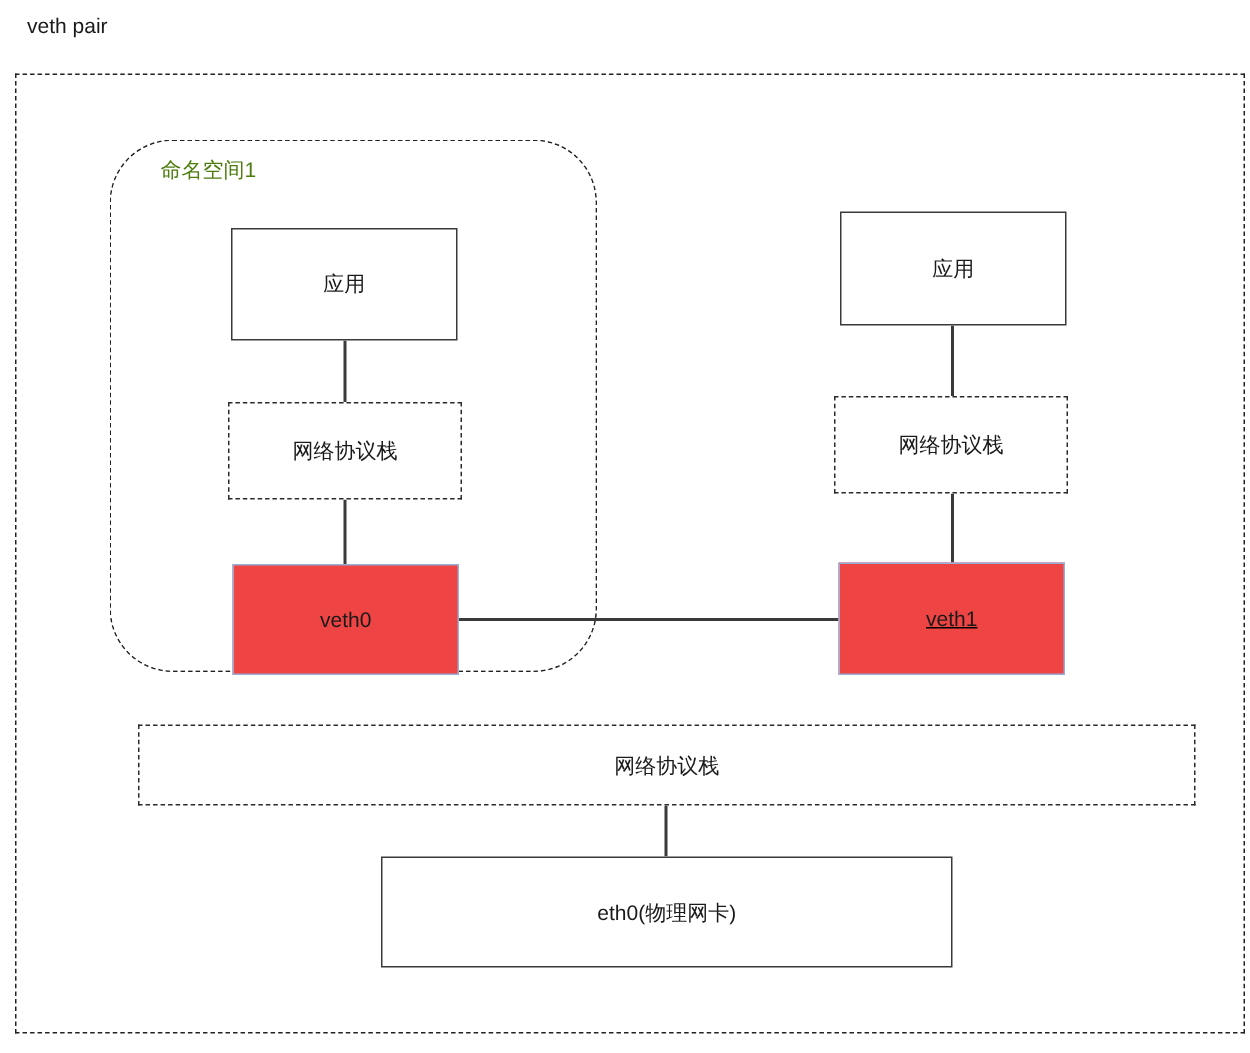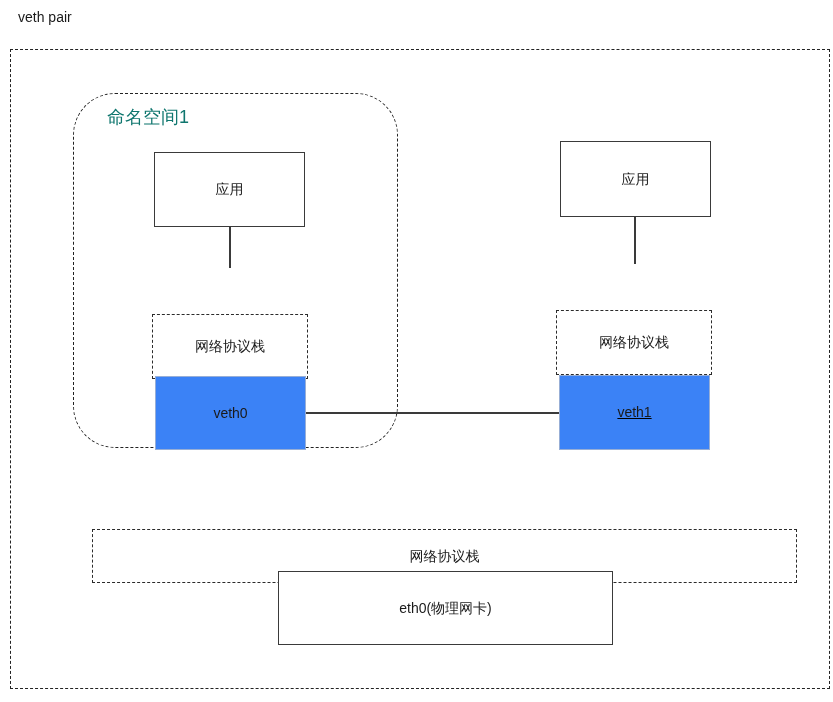--- a/index.html
+++ b/index.html
@@ -40,48 +40,48 @@
   .namespace {
     position: absolute;
     border: 1.5px dashed #222222;
     border-radius: 42px;
     box-sizing: border-box;
   }
   .ns1 { left: 73px; top: 93px;  width: 325px; height: 355px; }
   .ns2 { left: 478px; top: 91px; width: 300px; height: 357px; }
   .ns-label {
     position: absolute;
-    color: #0f766e;
-    font-size: 18px;
+    color: #4d7c0f;
+    font-size: 14px;
     white-space: nowrap;
   }
   .ns1 .ns-label { left: 33px; top: 11px; }
   .ns2 .ns-label { left: 14px; top: 13px; }
   .node {
     position: absolute;
     box-sizing: border-box;
     display: flex;
     align-items: center;
     justify-content: center;
     background: #ffffff;
   }
   .solid-node  { border: 1.8px solid #3a3a3a; }
-  .dashed-node { border: 1.5px dashed #2b2b2b; margin-top: 46px; }
-  .veth-node   { border: 1.8px solid #97aed6; background: #3b82f6; }
+  .dashed-node { border: 1.5px dashed #2b2b2b; }
+  .veth-node   { border: 1.8px solid #97aed6; background: #ef4444; }
   .app1   { left: 154px; top: 152px; width: 151px; height: 75px; }
   .app2   { left: 560px; top: 141px; width: 151px; height: 76px; }
   .stack1 { left: 152px; top: 268px; width: 156px; height: 65px; }
   .stack2 { left: 556px; top: 264px; width: 156px; height: 65px; }
   .veth0  { left: 155px; top: 376px; width: 151px; height: 74px; }
   .veth1  { left: 559px; top: 375px; width: 151px; height: 75px; text-decoration: underline; }
   .host-stack {
     left: 92px; top: 483px; width: 705px; height: 54px;
   }
   .eth0 {
-    left: 254px; top: 571px; width: 335px; height: 74px; margin-left: 24px;
+    left: 254px; top: 571px; width: 381px; height: 74px;
   }
   .conn {
     position: absolute;
     background: #3a3a3a;
   }
   .conn-v { width: 2px; }
   .conn-h { height: 2px; }
   .c-app1-stack1  { left: 229px; top: 227px; height: 41px; }
   .c-stack1-veth0 { left: 229px; top: 333px; height: 43px; }
   .c-app2-stack2  { left: 634px; top: 217px; height: 47px; }

